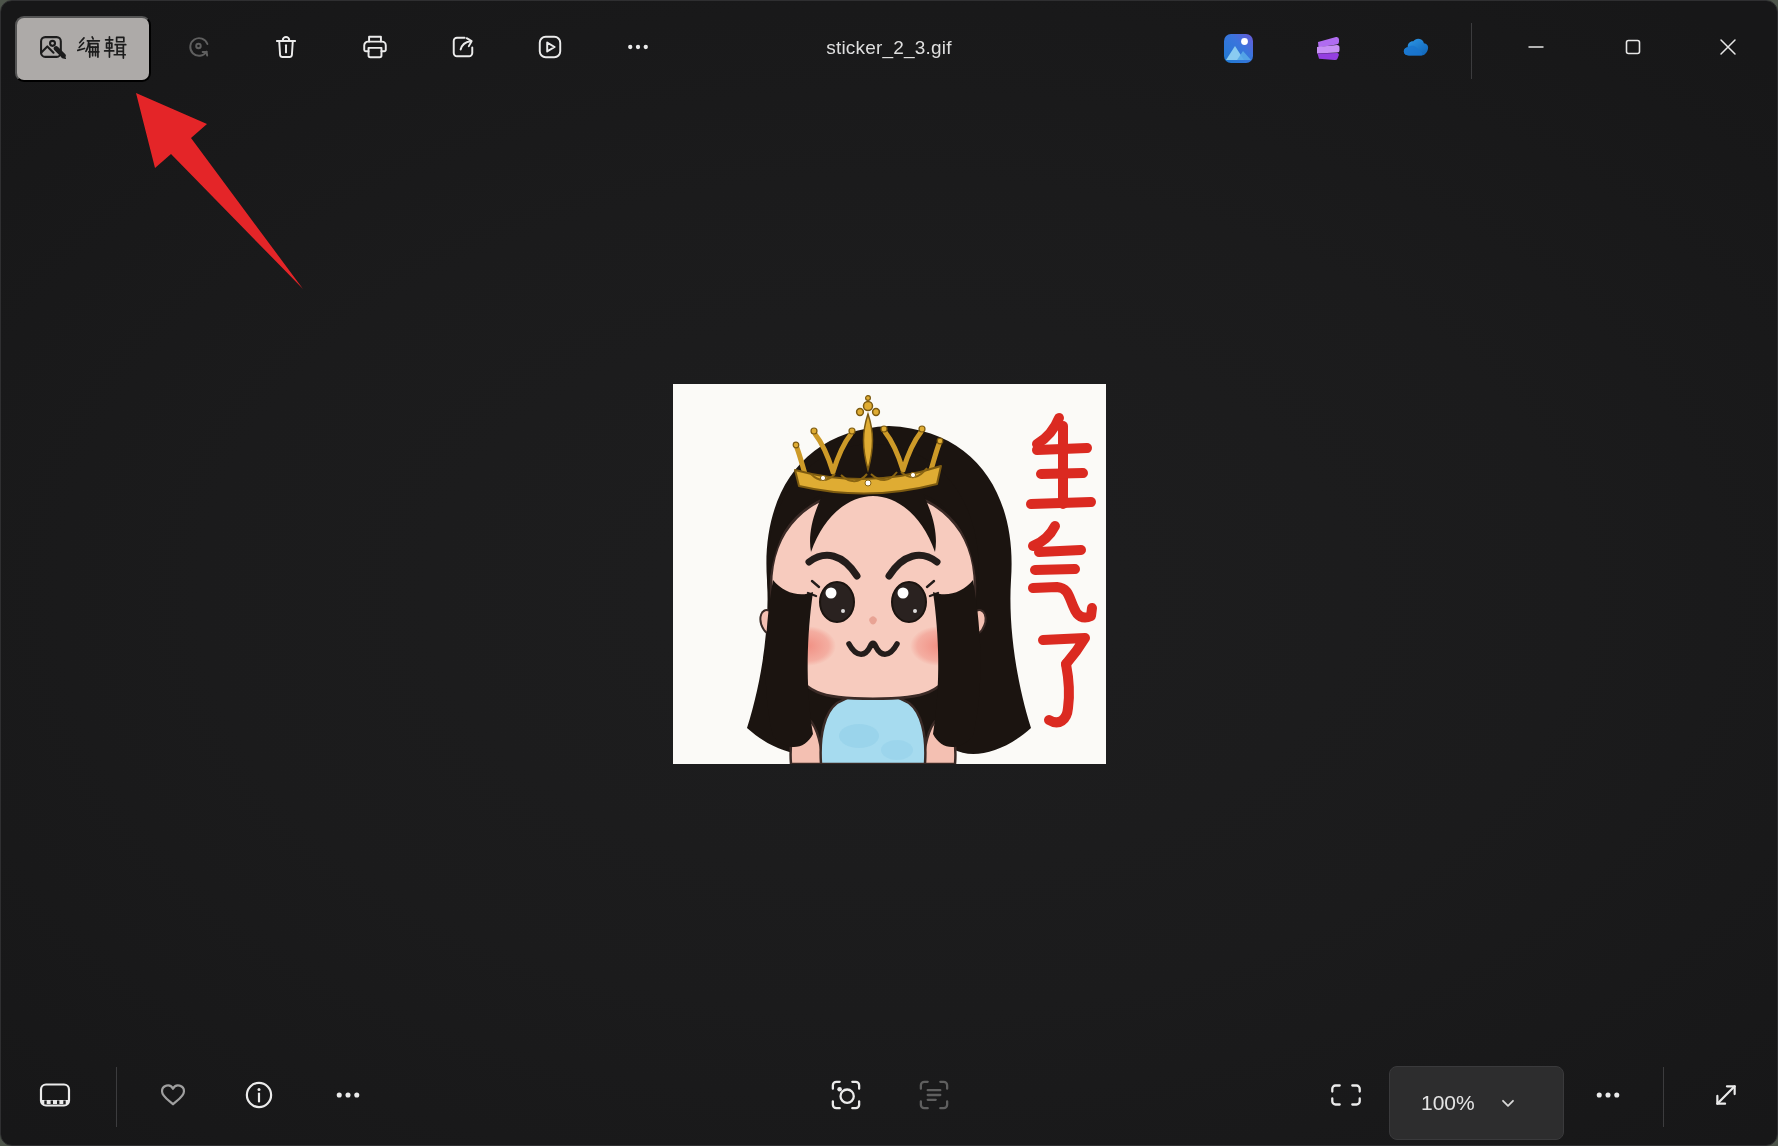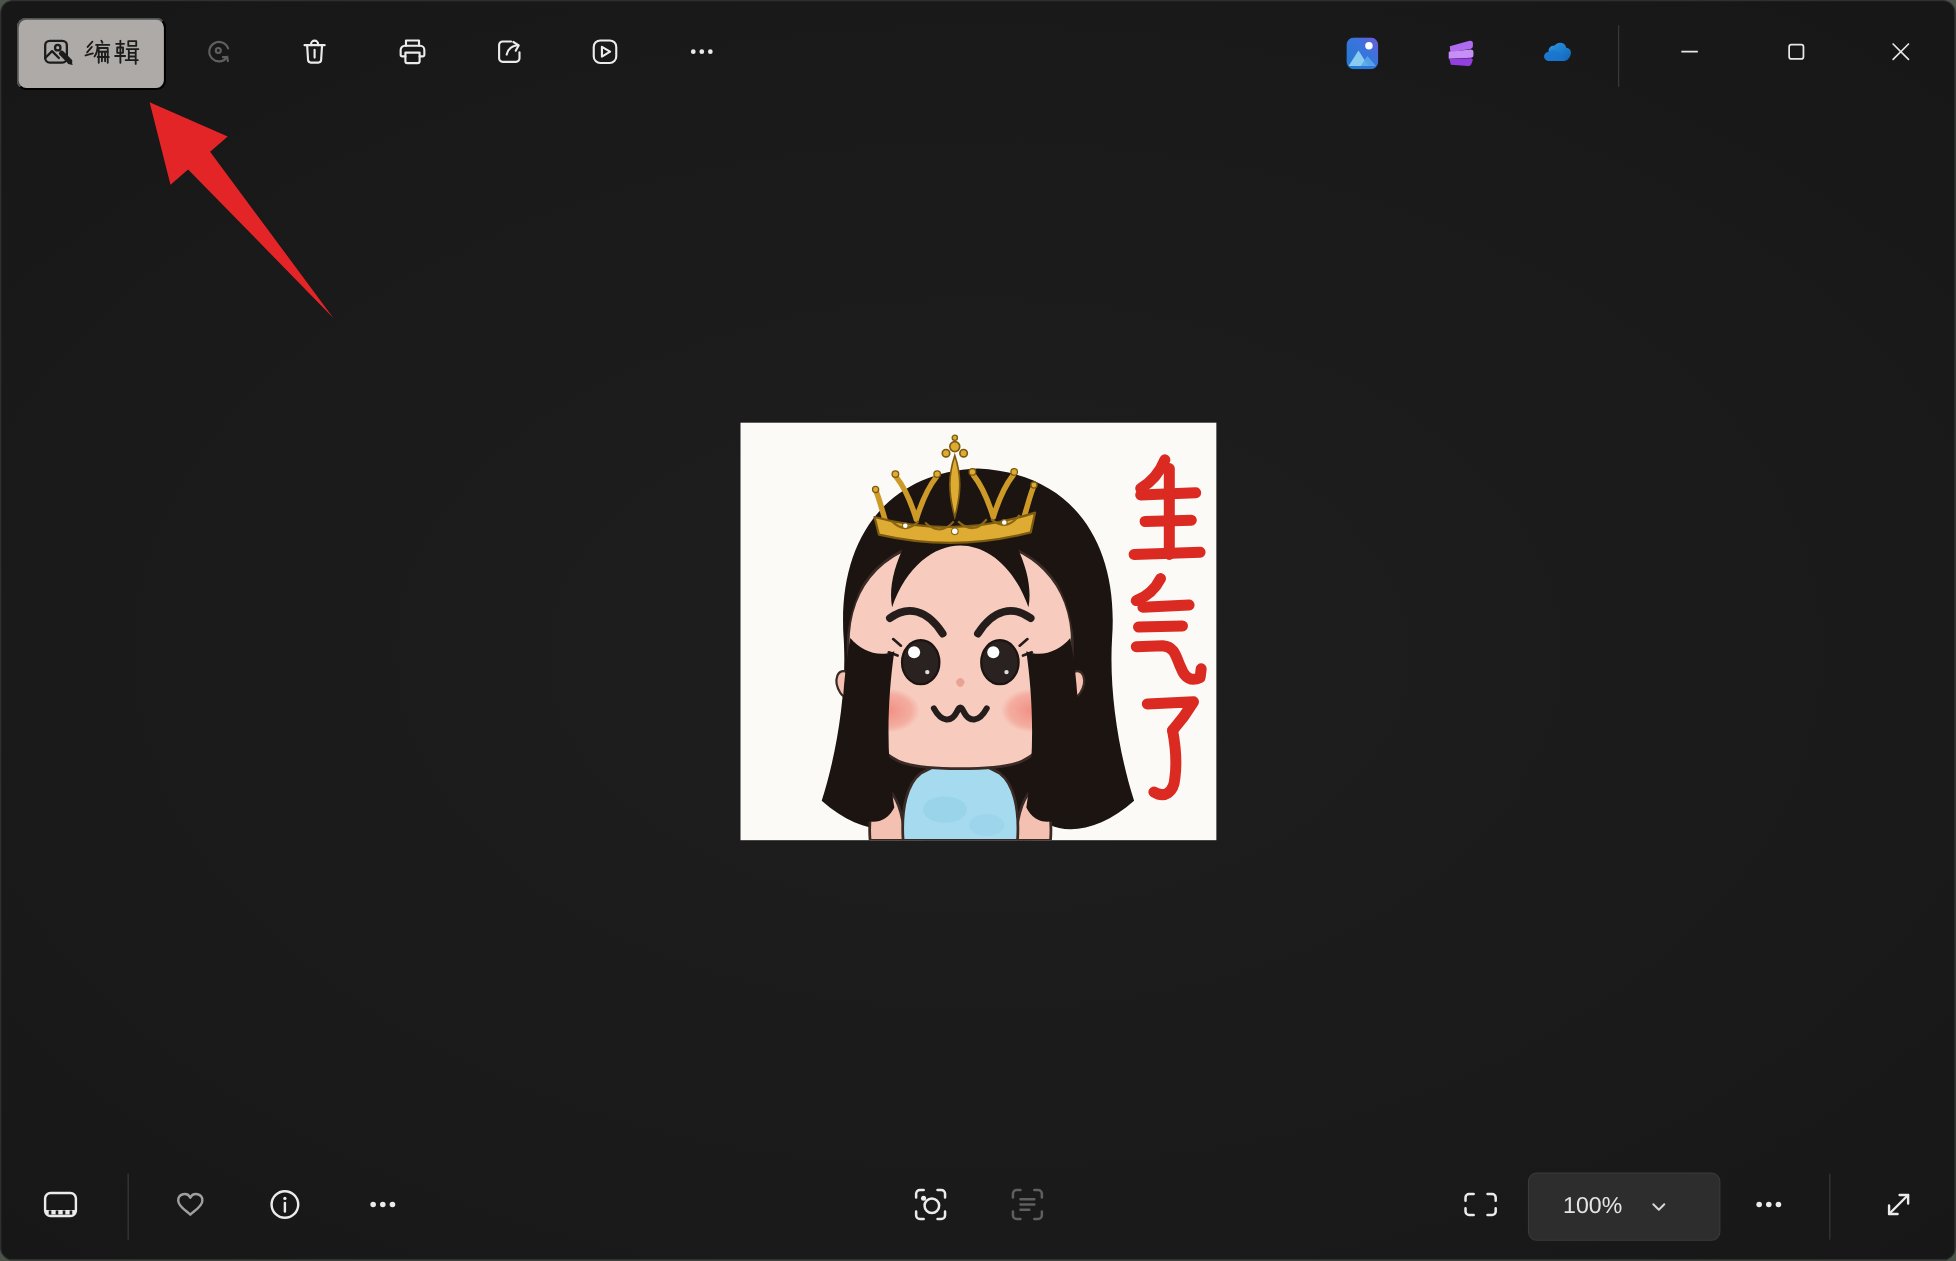--- a/index.html
+++ b/index.html
@@ -17,21 +17,21 @@
 
   
   .titlebar { position:absolute; top:0; left:0; right:0; height:90px; }
   .edit-btn { position:absolute; left:14px; top:15px; width:136px; height:66px; background:#adaaa8;
               border-radius:9px; display:flex; align-items:center; justify-content:center; gap:10px; color:#1c1c1c; }
   .title { position:absolute; left:0; right:0; top:36px; text-align:center; color:#dfdfdf; font-size:19px; letter-spacing:.2px; }
   .appicon { position:absolute; top:32px; width:31px; height:31px; display:flex; align-items:center; justify-content:center; }
   .wctl { position:absolute; top:25px; width:46px; height:46px; display:flex; align-items:center; justify-content:center; color:#e7e7e7; }
 
   
-  .zoom-pill { position:absolute; left:1388px; top:1065px; width:175px; height:62px; background:#2d2d2e;
+  .zoom-pill { position:absolute; left:1388px; top:1065px; width:175px; height:74px; background:#2d2d2e;
                border:1px solid #3a3a3c; border-radius:8px; display:flex; align-items:center; color:#e4e4e4; }
   .zoom-pill .zv { font-size:21px; margin-left:31px; }
   .zoom-pill .chev { margin-left:24px; display:flex; }
 
   
   .photo { position:absolute; left:672px; top:383px; width:433px; height:380px; }
   .arrow-overlay { position:absolute; inset:0; pointer-events:none; }
 </style>
 </head>
 <body>
@@ -122,20 +122,21 @@
     <div class="ibtn" style="left:617px; top:28px;">
       <span>
         <svg width="28" height="28" viewBox="-13 -13 26 26" fill="currentColor">
           <circle cx="-7.2" cy="0" r="2"></circle>
             <circle cx="0" cy="0" r="2"></circle>
             <circle cx="7.2" cy="0" r="2"></circle>
         </svg>
       </span>
     </div>
 
+    <div class="title">sticker_2_3.gif</div>
 
     <div class="appicon" style="left:1222px;">
       <svg width="31" height="31" viewBox="0 0 31 31">
         <defs>
           <linearGradient id="phg" x1="0" y1="1" x2="1" y2="0">
             <stop offset="0" stop-color="#1f7ad1"></stop>
               <stop offset="0.6" stop-color="#3a74dd"></stop>
               <stop offset="1" stop-color="#6b5ad8"></stop>
           </linearGradient>
           <clipPath id="phc">

